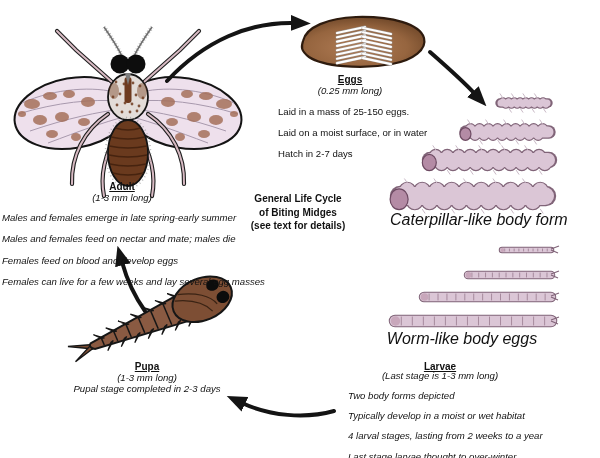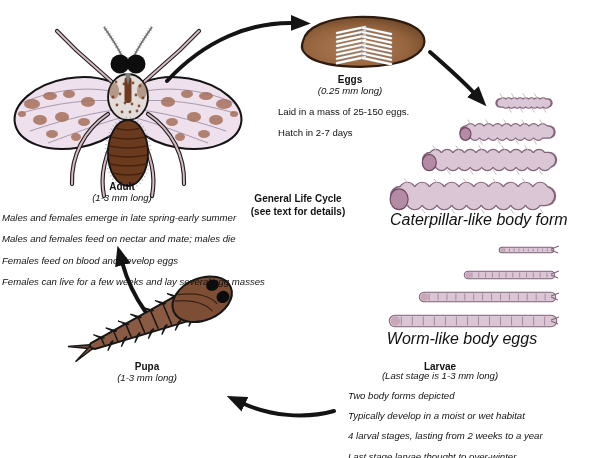--- a/index.html
+++ b/index.html
@@ -1,21 +1,21 @@
 <!DOCTYPE html>
 <html><head>
 <meta charset="utf-8">
 <style>
   html,body{margin:0;padding:0;background:#fff;}
   #stage{position:relative;width:600px;height:458px;background:#fff;overflow:hidden;
          font-family:"Liberation Sans",sans-serif;color:#111;}
   #diagram-svg{position:absolute;left:0;top:0;}
   .t{position:absolute;font-size:9.6px;line-height:11px;white-space:nowrap;}
   .c{text-align:center;}
-  .b{font-weight:700;font-size:10px;}
+  .b{font-weight:700;font-size:10px;text-decoration:underline;}
   .i{font-style:italic;}
   .notes div{white-space:nowrap;margin-top:10px;}
   .title-line{font-weight:700;font-size:10px;line-height:13.8px;}
   .title-sub{font-weight:700;font-size:10px;line-height:11px;}
   .caption{font-size:16px;}
 </style>
 </head>
 <body>
 
 <div id="stage">
@@ -396,47 +396,50 @@
     <g id="arrows" fill="none" stroke="#141414" stroke-width="4" stroke-linecap="round">
       <path marker-end="url(#ah)" d="M167,81 C205,40 250,22 294,23"></path>
       <path marker-end="url(#ah)" d="M430,52 C446,66 462,80 475,94"></path>
       <path marker-end="url(#ah)" d="M334,411 C305,419 270,416 242,403"></path>
       <path marker-end="url(#ah)" d="M145,311 C135,297 127,280 122,262"></path>
     </g>
   </svg>
 
   <div class="t c" style="left:198px;top:192px;width:200px">
     <div class="title-line">General Life Cycle</div>
+    <div class="title-line">of Biting Midges</div>
     <div class="title-sub">(see text for details)</div>
   </div>
 
   <div class="t c b" style="left:42px;top:181px;width:160px">Adult</div>
   <div class="t c i" style="left:42px;top:191.5px;width:160px">(1-3 mm long)</div>
   <div class="t i notes" style="left:2px;top:201.5px;line-height:11.6px">
     <div>Males and females emerge in late spring-early summer</div>
     <div>Males and females feed on nectar and mate; males die</div>
     <div>Females feed on blood and develop eggs</div>
     <div>Females can live for a few weeks and lay several egg masses</div>
   </div>
 
   <div class="t c b" style="left:270px;top:74px;width:160px">Eggs</div>
   <div class="t c i" style="left:270px;top:84.5px;width:160px">(0.25 mm long)</div>
   <div class="t notes" style="left:278px;top:96px;line-height:11px">
     <div>Laid in a mass of 25-150 eggs.</div>
+    <div>Laid on a moist surface, or in water</div>
     <div>Hatch in 2-7 days</div>
   </div>
 
   <div class="t c i caption" style="left:390px;top:214px;width:160px">Caterpillar-like body form</div>
   <div class="t c i caption" style="left:382px;top:332.5px;width:160px">Worm-like body eggs</div>
 
   <div class="t c b" style="left:360px;top:361px;width:160px">Larvae</div>
   <div class="t c i" style="left:360px;top:369.5px;width:160px">(Last stage is 1-3 mm long)</div>
   <div class="t i notes" style="left:348px;top:381px;line-height:10.2px">
     <div>Two body forms depicted</div>
     <div>Typically develop in a moist or wet habitat</div>
     <div>4 larval stages, lasting from 2 weeks to a year</div>
     <div>Last stage larvae thought to over-winter</div>
   </div>
 
   <div class="t c b" style="left:47px;top:360.5px;width:200px">Pupa</div>
   <div class="t c i" style="left:47px;top:371.5px;width:200px">(1-3 mm long)</div>
+  <div class="t c i" style="left:47px;top:383px;width:200px">Pupal stage completed in 2-3 days</div>
 
 </div>
 
 </body></html>

